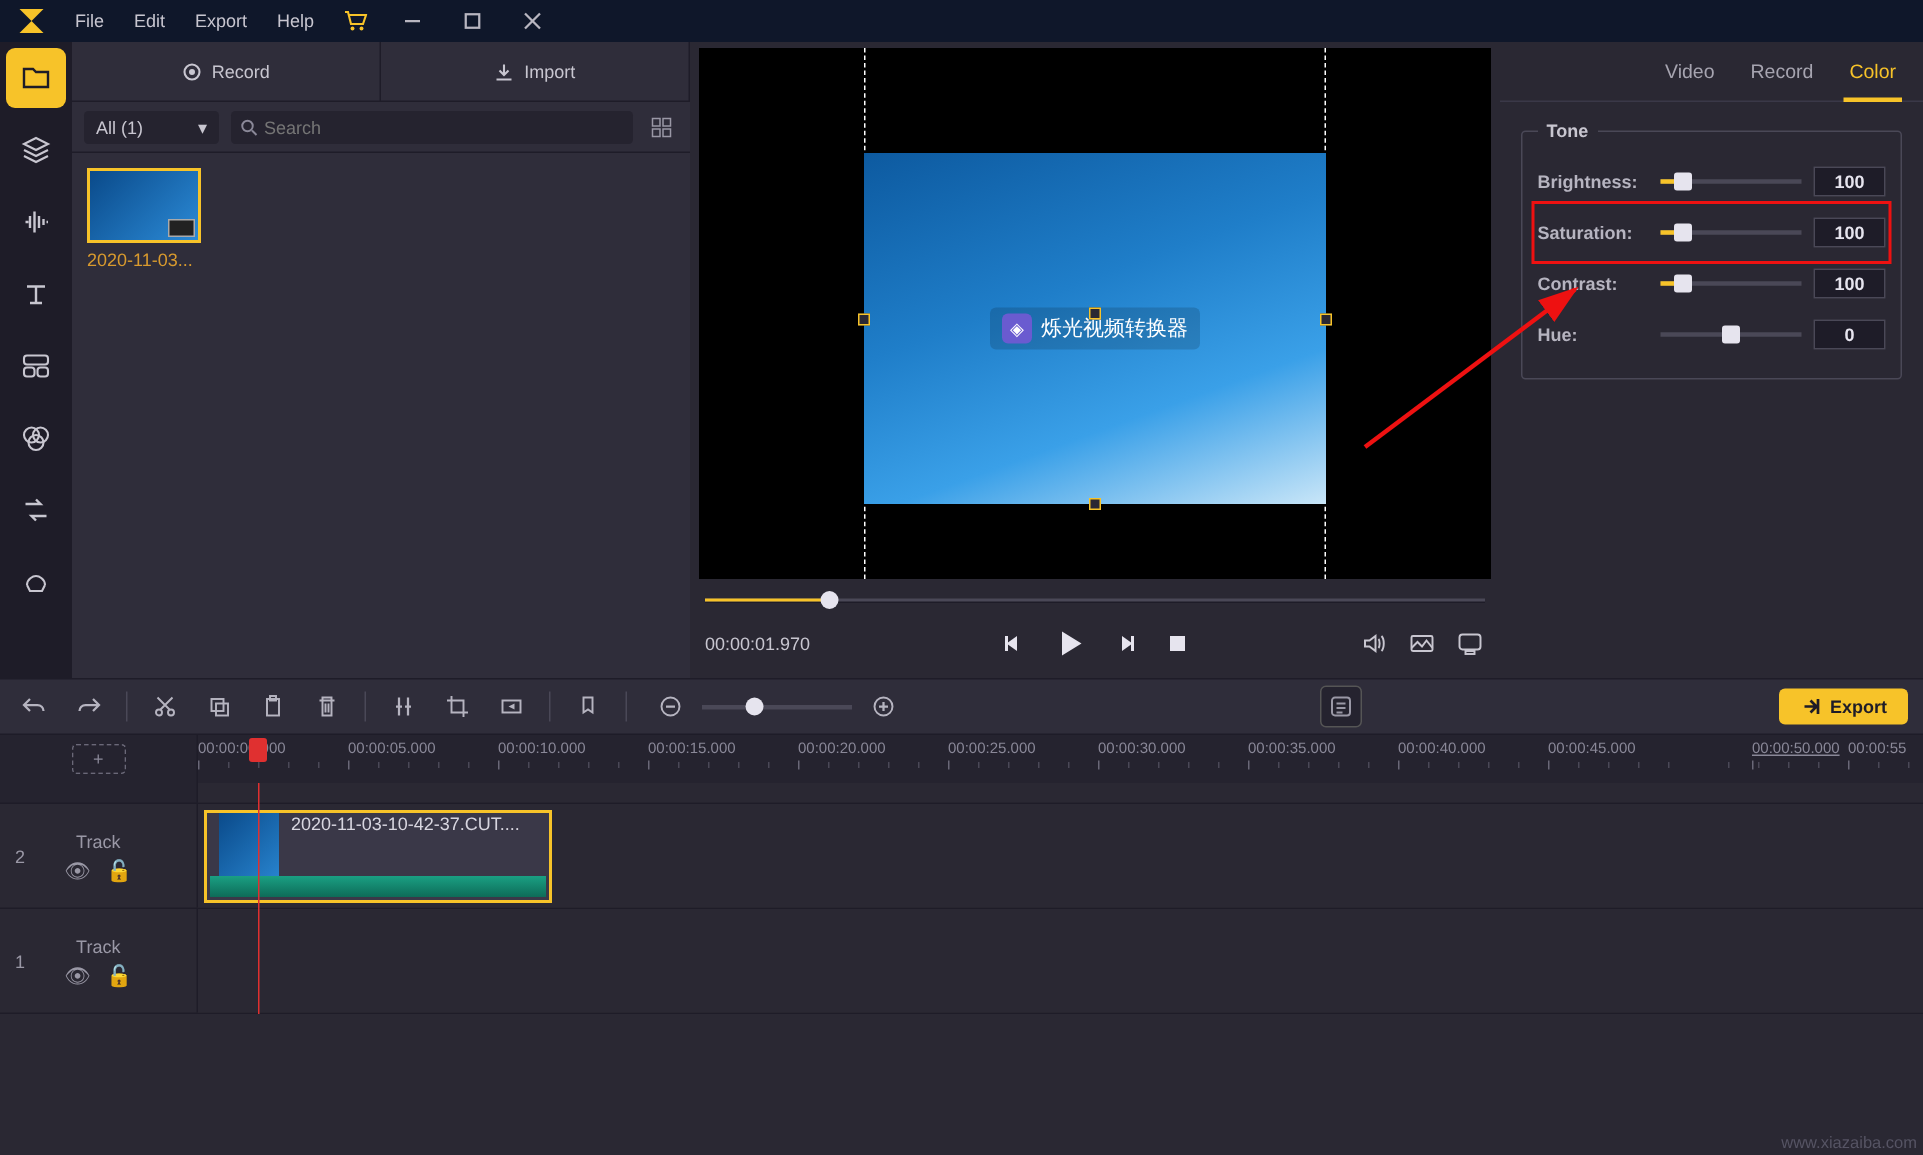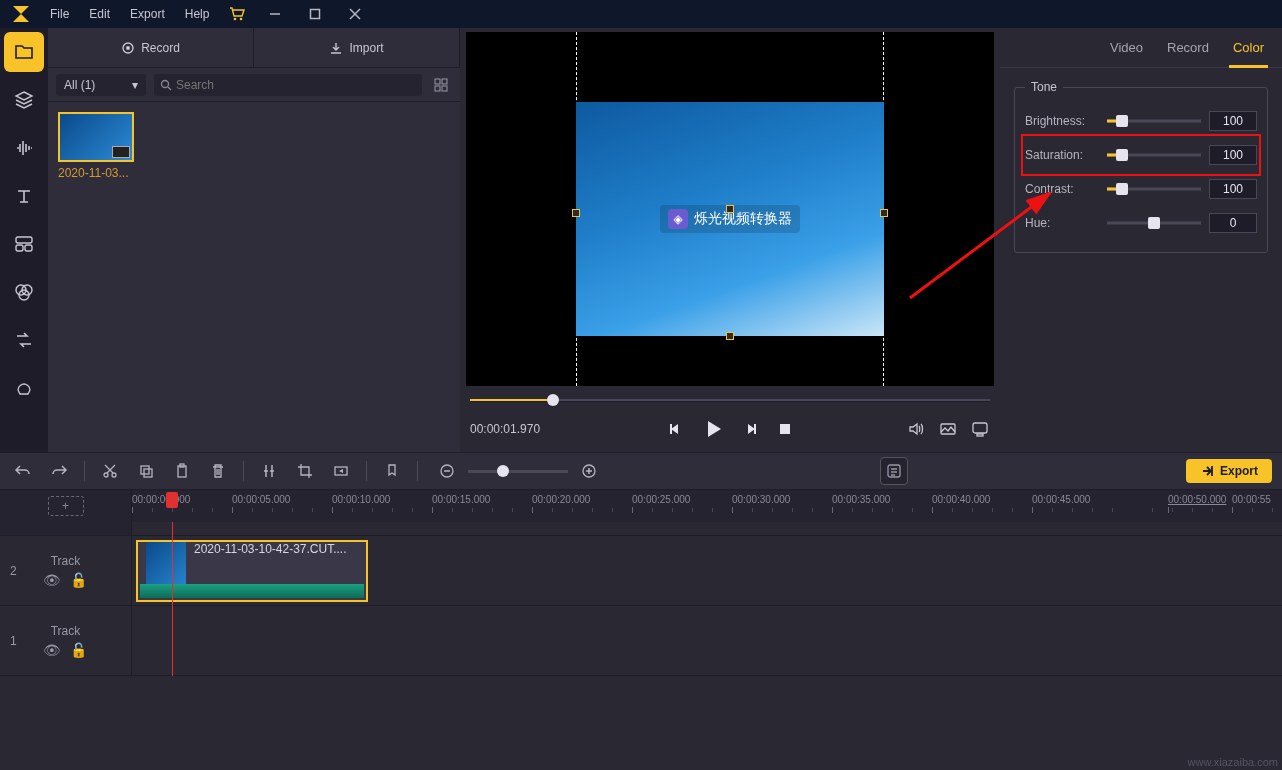--- a/index.html
+++ b/index.html
@@ -58,21 +58,21 @@
 .ic{ width:20px;height:20px;display:flex;align-items:center;justify-content:center;color:#c8c6d0;}
 .ic.big{ width:28px;height:28px;}
 
 
 .props { width:282px; background:#2a2833; display:flex; flex-direction:column; }
 .props-tabs{ display:flex; height:40px; justify-content:flex-end; padding:0 18px; gap:24px; border-bottom:1px solid #3a3848;}
 .props-tab{ display:flex; align-items:center; height:100%; color:#a6a4b0; cursor:pointer; font-size:13px; position:relative;}
 .props-tab.active{ color:#f7c329;}
 .props-tab.active::after{content:"";position:absolute;left:-4px;right:-4px;bottom:-1px;height:3px;background:#f7c329;}
 .props-body{ padding:12px 14px; }
-fieldset.tone{ border:1px solid #4a4857; border-radius:3px; padding:10px 10px 12px 10px;}
+fieldset.tone{ border:1px solid #4a4857; border-radius:3px; padding:10px 10px 12px 10px;font-weight:bold;}
 fieldset.tone legend{ padding:0 6px; color:#c8c6d0; font-size:12px;}
 .prop-row{ display:flex; align-items:center; height:34px; gap:8px; position:relative;}
 .prop-row.hl{ outline:2px solid #e11; outline-offset:2px;}
 .prop-label{ width:74px; color:#b6b4c0; font-size:12px;}
 .prop-slider{ flex:1; height:14px; position:relative;}
 .prop-slider .tr{position:absolute;left:0;right:0;top:50%;height:3px;background:#4a4857;transform:translateY(-50%);}
 .prop-slider .fl{position:absolute;left:0;top:50%;height:3px;background:#f7c329;transform:translateY(-50%);}
 .prop-slider .kn{position:absolute;top:50%;width:12px;height:12px;background:#e6e4ee;border-radius:2px;transform:translate(-50%,-50%);}
 .prop-val{ width:48px; height:20px; background:#1e1c28; border:1px solid #4a4857; color:#e6e4ee; text-align:center; line-height:18px; font-size:12px;}
 

